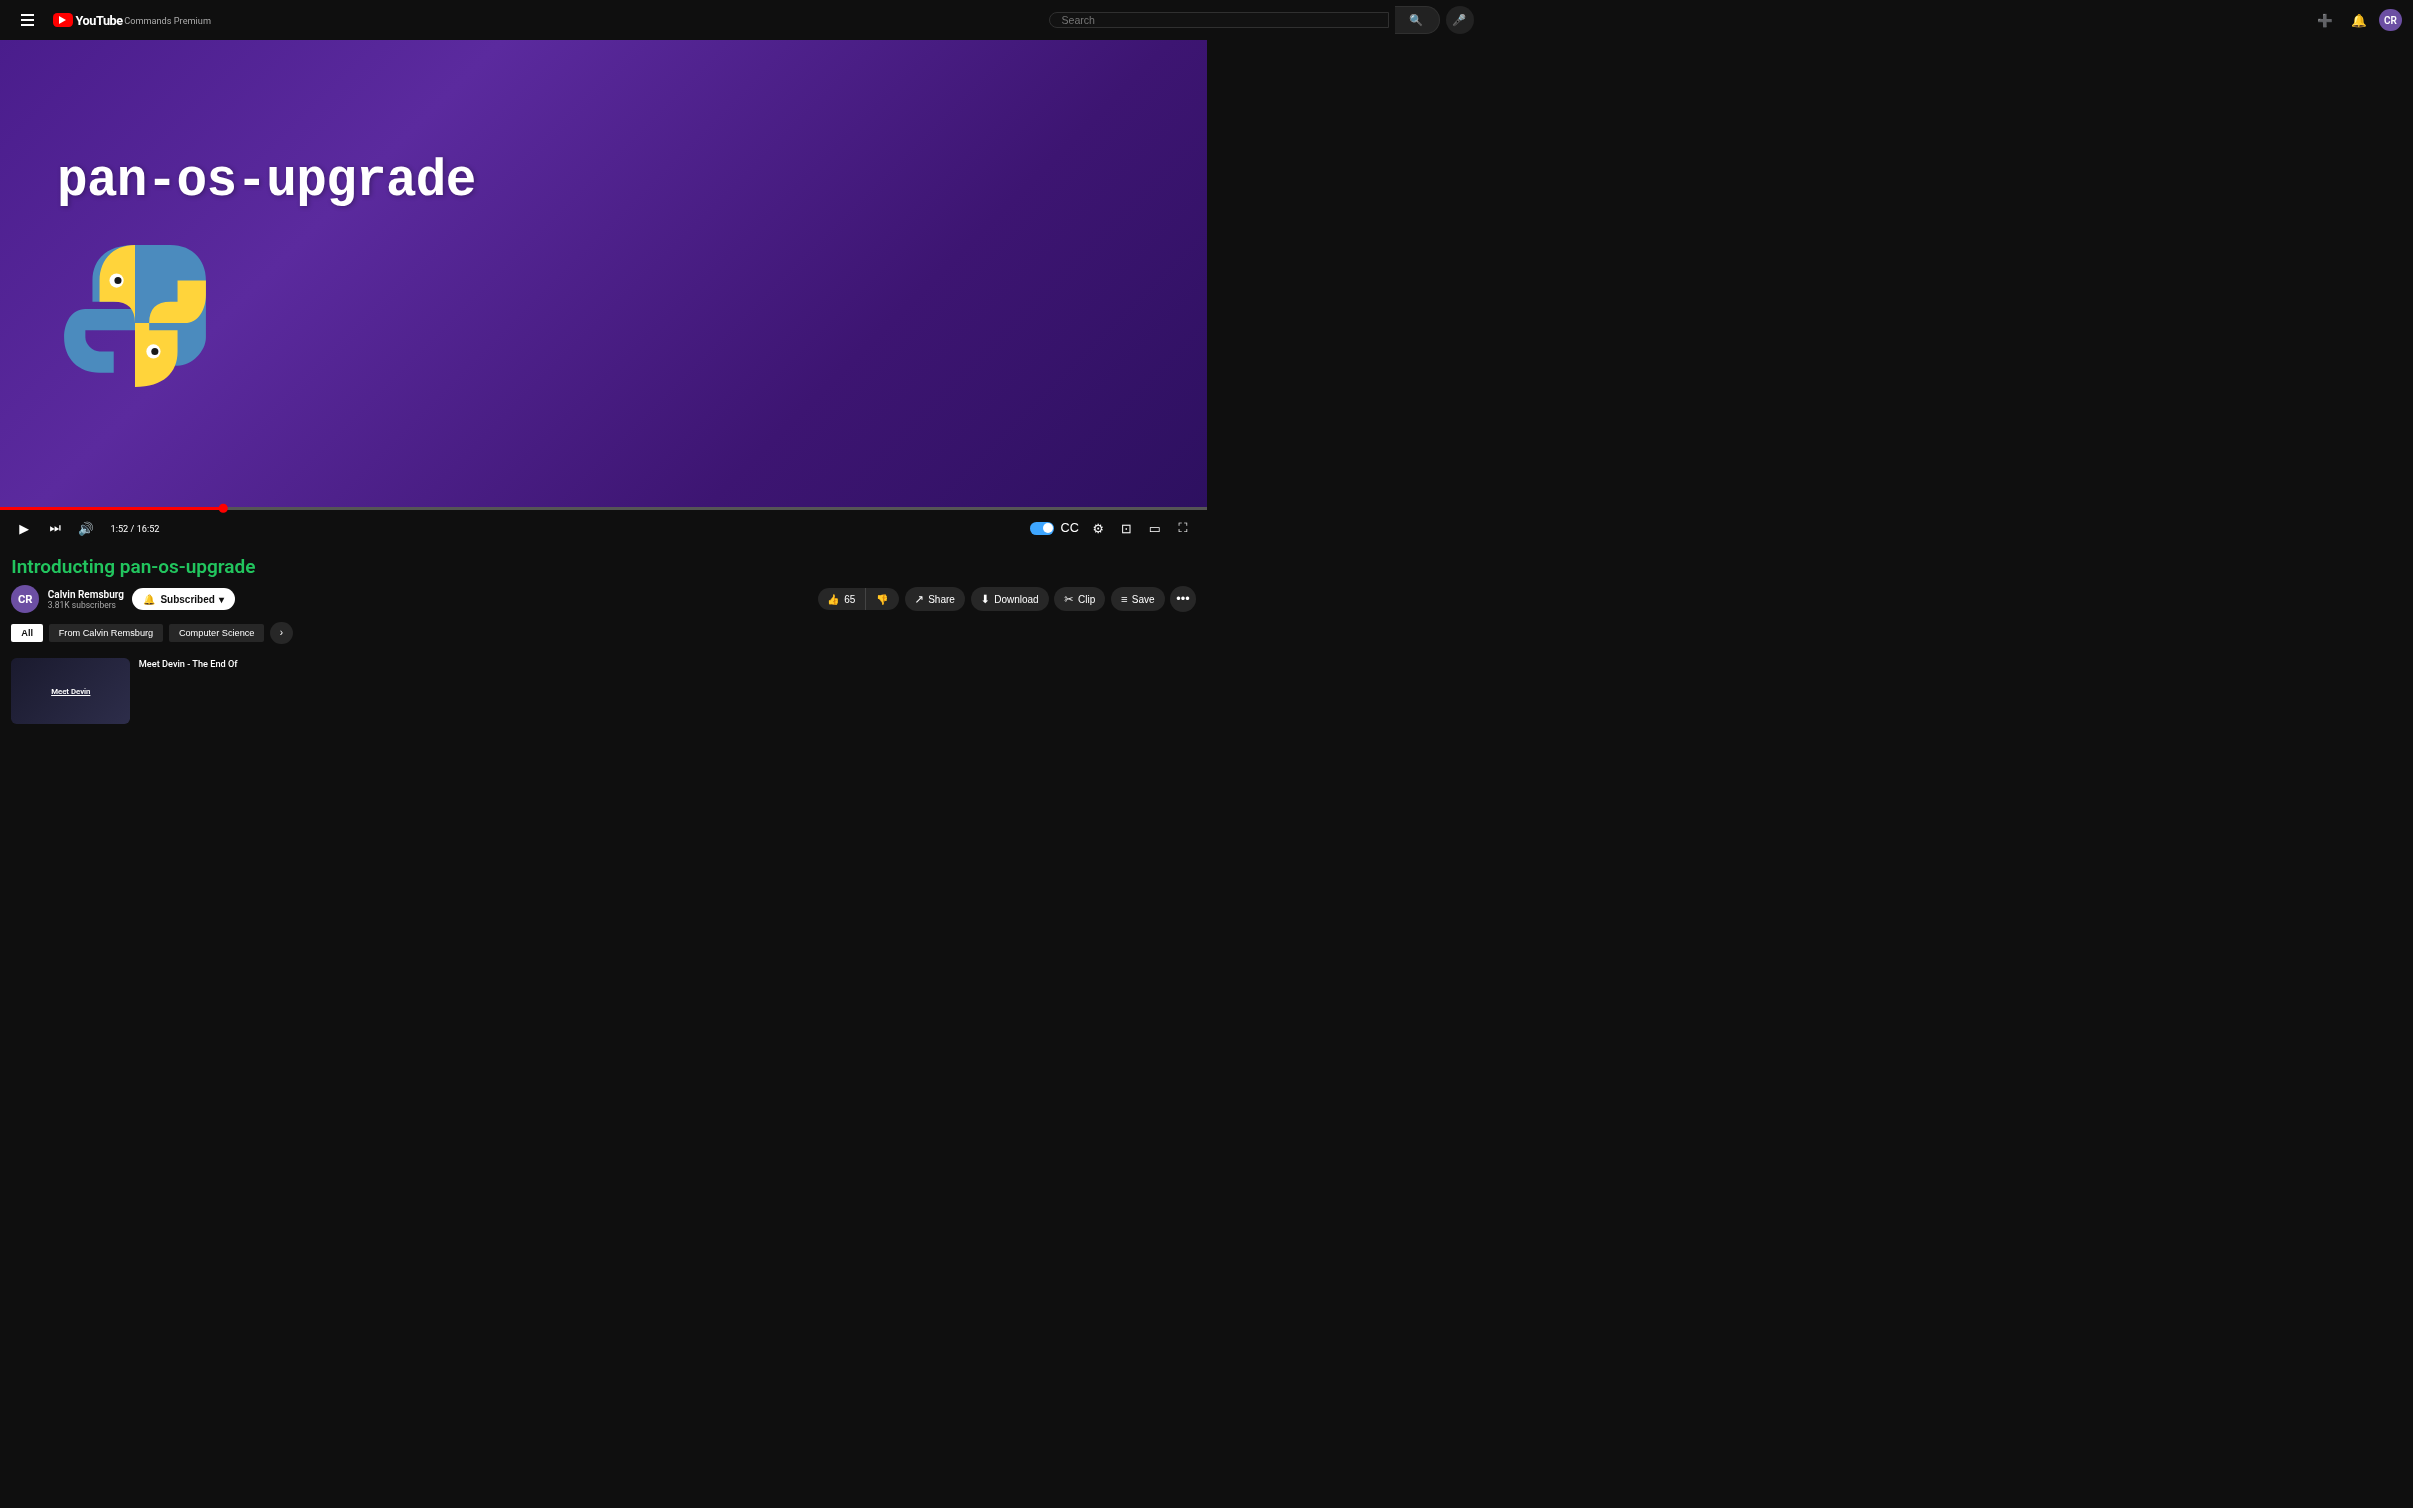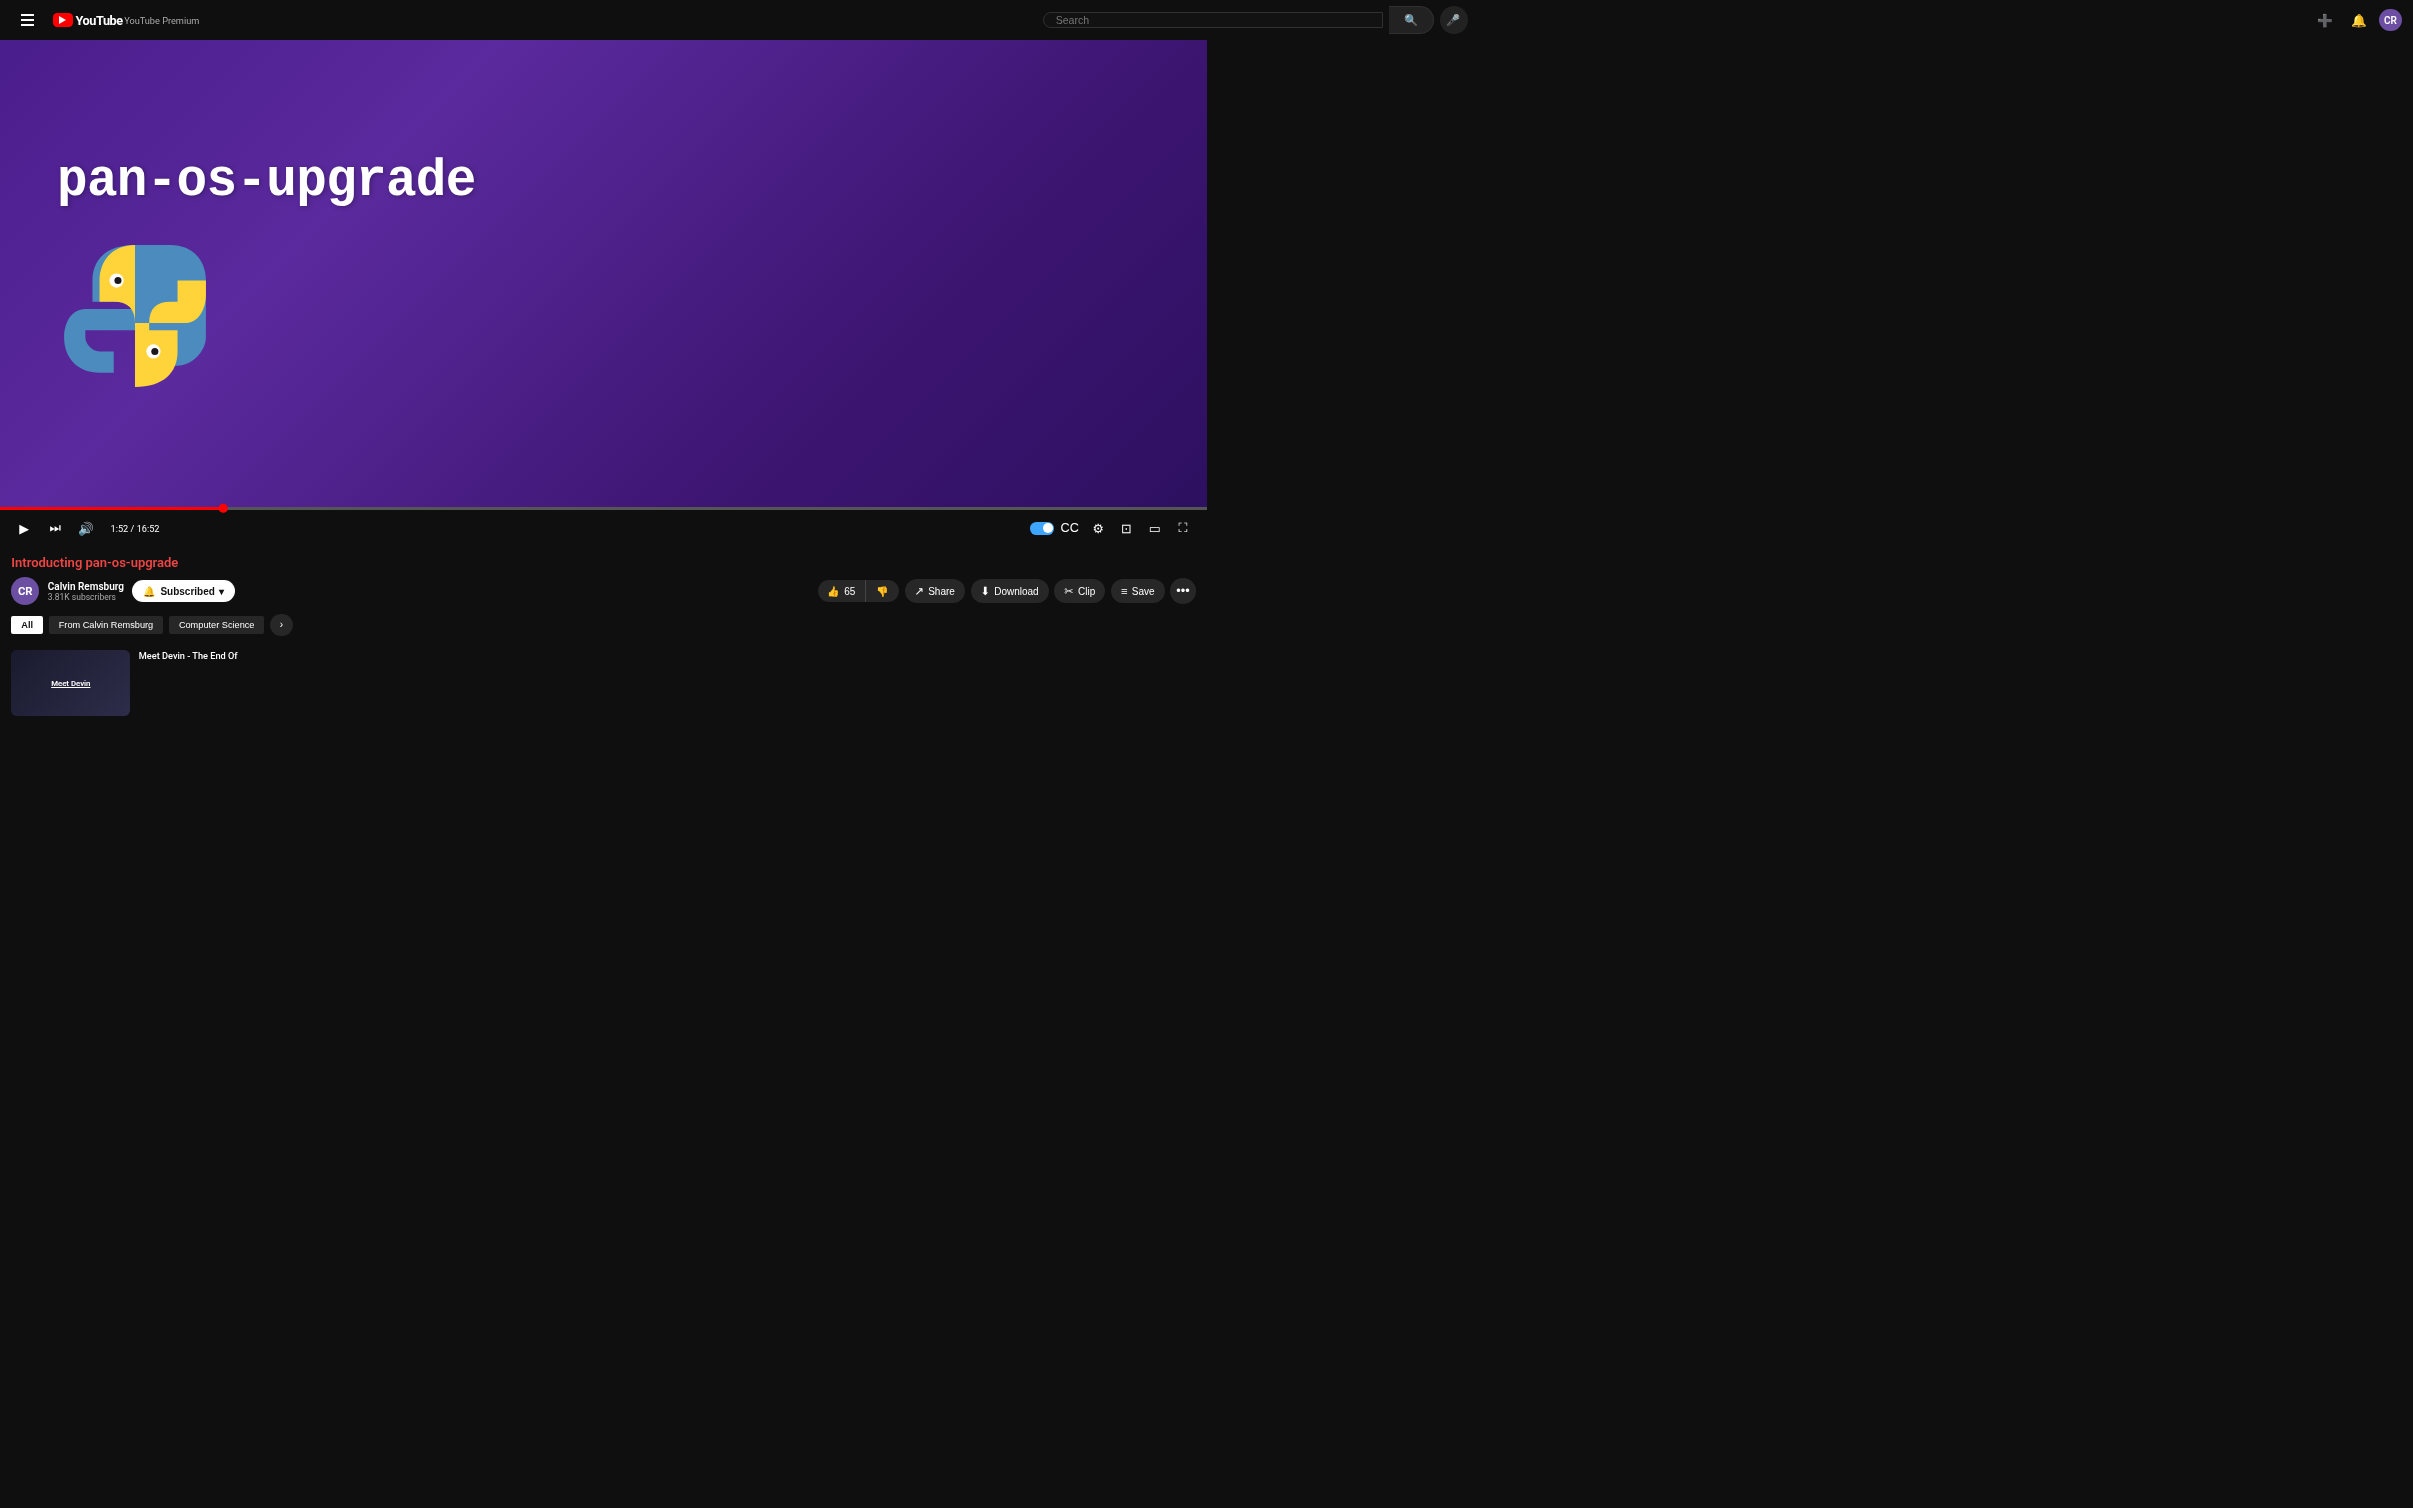--- a/index.html
+++ b/index.html
@@ -305,23 +305,23 @@
       align-items: center;
       gap: 2.8px;
     }
 
     
     .video-info {
       background: #0f0f0f;
       padding: 8.5px 11.3px 0;
     }
     .video-title {
-      font-size: 13px;
+      font-size: 19px;
       font-weight: 600;
-      color: #ef4444;
+      color: #22c55e;
       margin-bottom: 7px;
     }
     .channel-row {
       display: flex;
       align-items: center;
       gap: 8.5px;
     }
     .channel-avatar {
       width: 28px;
       height: 28px;
@@ -528,21 +528,21 @@
     <button class="nav-icon-btn">
       <div class="hamburger-icon">
         <span></span>
           <span></span>
           <span></span>
       </div>
     </button>
     <div class="yt-logo">
       <div class="yt-logo-icon"></div>
       <span class="yt-logo-text">YouTube</span>
-      <span class="yt-premium-text" style="font-size:9.2px;color:#aaa;margin-left:-1.4px;">YouTube Premium</span>
+      <span class="yt-premium-text" style="font-size:9.2px;color:#aaa;margin-left:-1.4px;">Commands Premium</span>
     </div>
   </div>
 
   <div class="nav-center">
     <div class="search-bar">
       <input type="text" placeholder="Search" style="">
     </div>
     <button class="search-btn">
       <span>🔍</span>
     </button>

